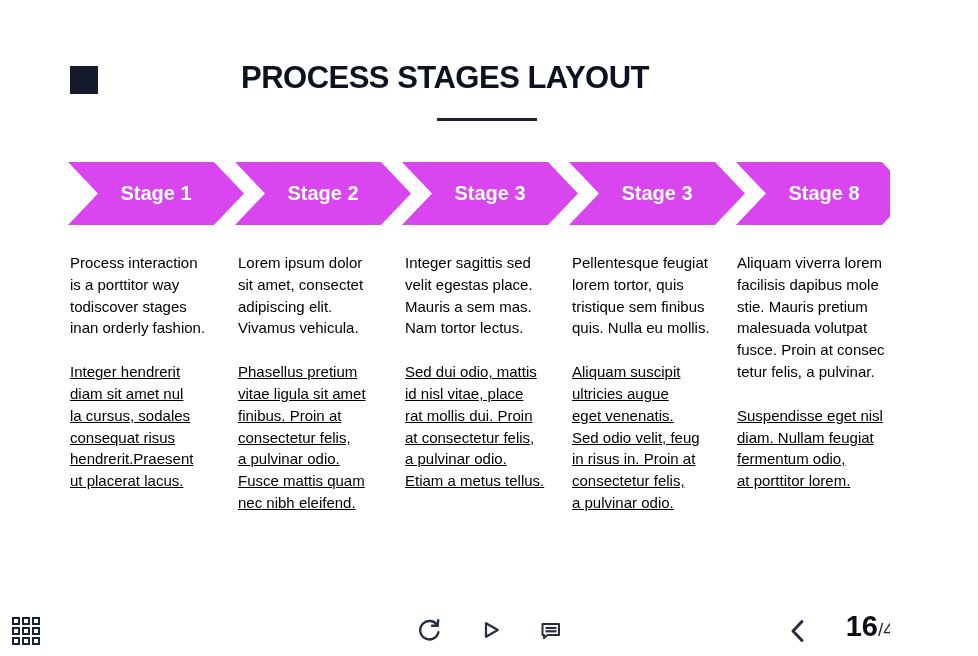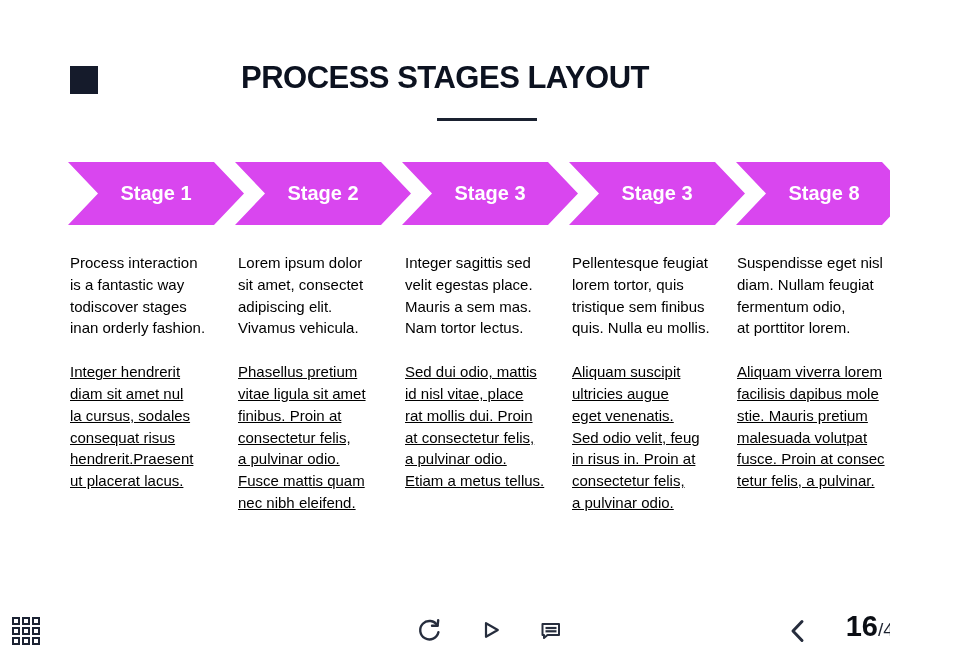--- a/index.html
+++ b/index.html
@@ -60,21 +60,21 @@
   </div>
   <div class="arrow a4">
     <span class="arrow-label">Stage 3</span>
   </div>
   <div class="arrow a5">
     <span class="arrow-label">Stage 8</span>
   </div>
 
   <div class="col c1">
     <p>Process interaction
-is a fantastic way
+is a porttitor way
 todiscover stages
 inan orderly fashion.</p>
     <p>Integer hendrerit
 diam sit amet nul
 la cursus, sodales
 consequat risus
 hendrerit.Praesent
 ut placerat lacus.</p>
   </div>
   <div class="col c2">
@@ -109,30 +109,30 @@
 quis. Nulla eu mollis.</p>
     <p>Aliquam suscipit
 ultricies augue
 eget venenatis.
 Sed odio velit, feug
 in risus in. Proin at
 consectetur felis,
 a pulvinar odio.</p>
   </div>
   <div class="col c5">
-    <p>Suspendisse eget nisl
-diam. Nullam feugiat
-fermentum odio,
-at porttitor lorem.</p>
     <p>Aliquam viverra lorem
 facilisis dapibus mole
 stie. Mauris pretium
 malesuada volutpat
 fusce. Proin at consec
 tetur felis, a pulvinar.</p>
+    <p>Suspendisse eget nisl
+diam. Nullam feugiat
+fermentum odio,
+at porttitor lorem.</p>
   </div>
 
   <div class="grid-icon">
     <span></span>
       <span></span>
       <span></span>
     <span></span>
       <span></span>
       <span></span>
     <span></span>

